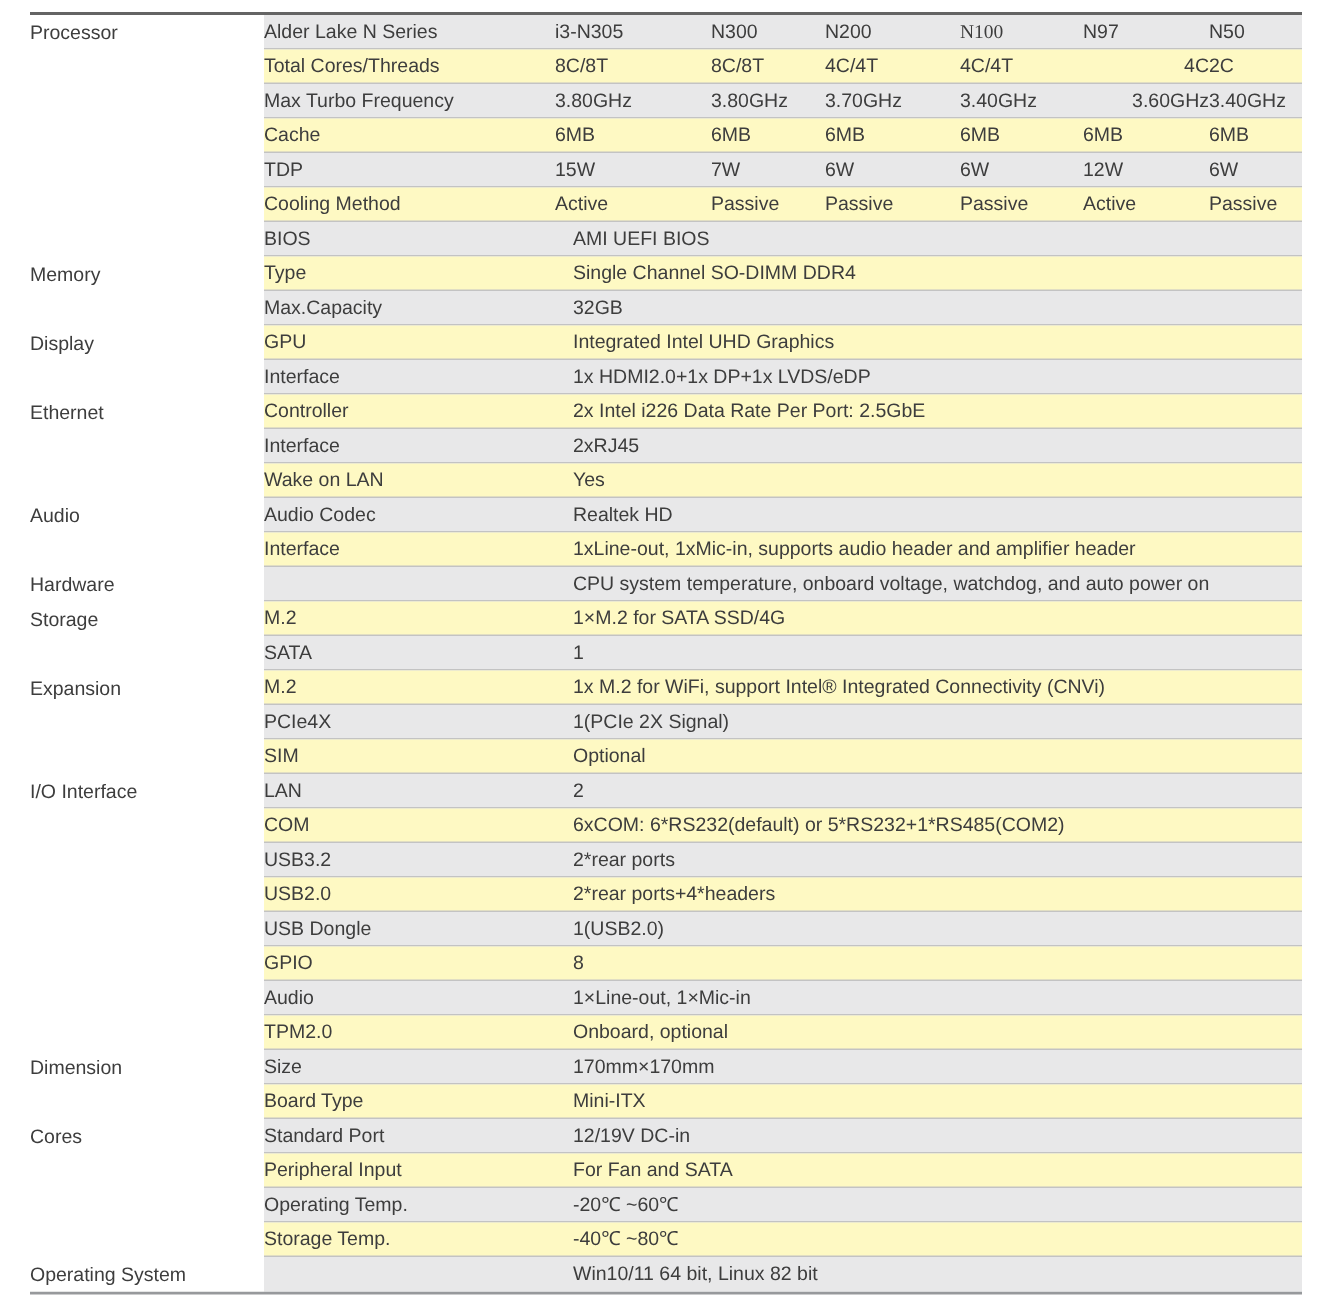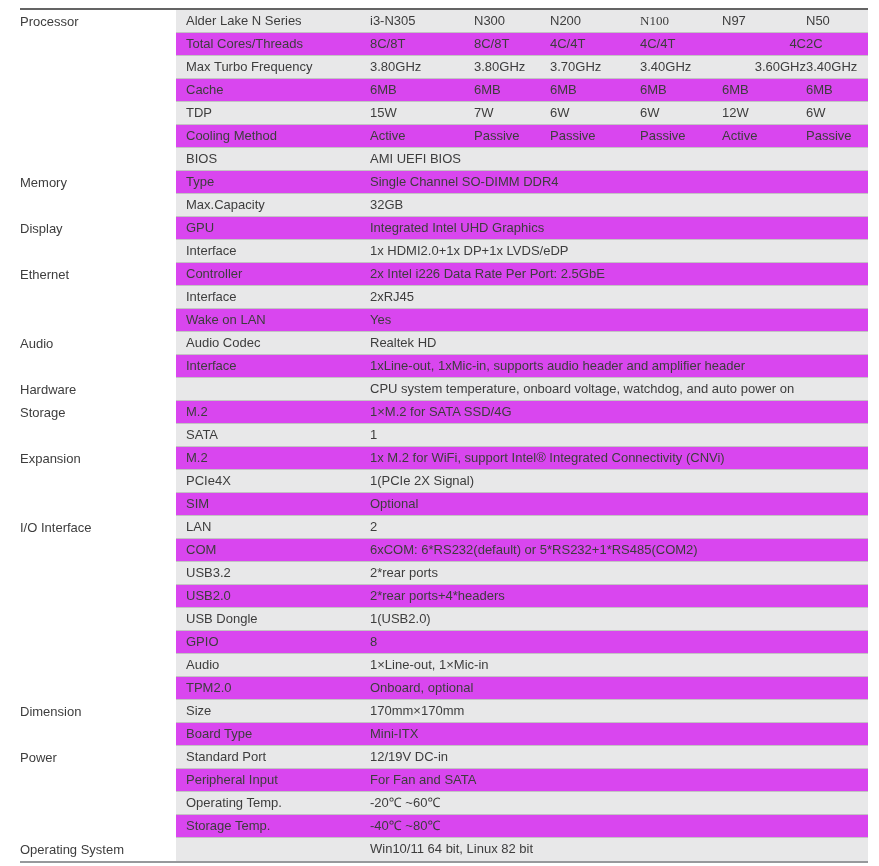--- a/index.html
+++ b/index.html
@@ -31,45 +31,45 @@
     background: #ffffff;
   }
   .band {
     flex: 1;
     display: flex;
     font-size: 13px;
     line-height: 22px;
     color: #3d3d3d;
     border-bottom: 1px solid #c3c3c3;
     box-sizing: border-box;
-    background: #d946ef;
+    background: #fef9c3;
   }
   .spec-row:nth-child(odd) .band { background: #e8e8e9; }
   .spec-row:last-child .band { border-bottom: none; }
   .key-cell {
     width: 194px;
     flex: 0 0 194px;
-    padding-left: 10px;
     box-sizing: border-box;
     white-space: nowrap;
     overflow: hidden;
   }
   .vals {
     flex: 1;
     display: flex;
     min-width: 0;
   }
   .val-cell {
     white-space: nowrap;
     overflow: visible;
     flex: 0 0 auto;
   }
   .val-single {
     flex: 1;
     white-space: nowrap;
+    margin-left: 12px;
   }
 </style>
 </head>
 <body>
 
 <div class="spec-table" id="spec-table">
     <div class="spec-row">
       <div class="cat-cell">Processor</div>
       <div class="band">
         <div class="key-cell">Alder Lake N Series</div>
@@ -381,21 +381,21 @@
     <div class="spec-row">
       <div class="cat-cell"></div>
       <div class="band">
         <div class="key-cell">Board Type</div>
         <div class="vals">
           <div class="val-single">Mini-ITX</div>
         </div>
       </div>
     </div>
     <div class="spec-row">
-      <div class="cat-cell">Power</div>
+      <div class="cat-cell">Cores</div>
       <div class="band">
         <div class="key-cell">Standard Port</div>
         <div class="vals">
           <div class="val-single">12/19V DC-in</div>
         </div>
       </div>
     </div>
     <div class="spec-row">
       <div class="cat-cell"></div>
       <div class="band">

